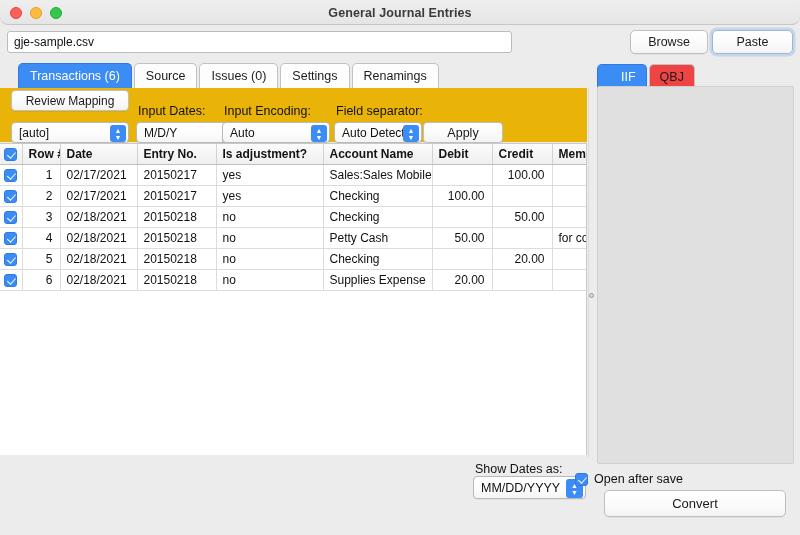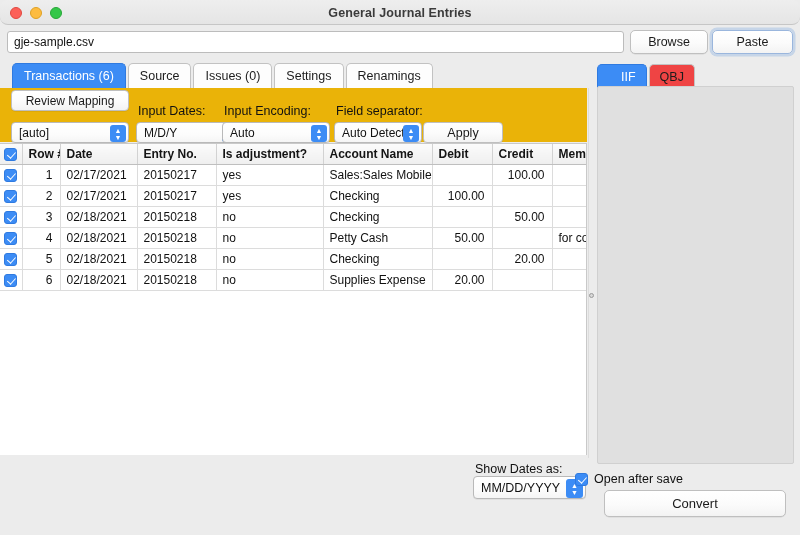--- a/index.html
+++ b/index.html
@@ -34,42 +34,42 @@
     font-size: 12.5px; font-weight: bold; color: #3b3b3b;
     letter-spacing: 0.1px;
   }
 
   
   .filerow {
     position: absolute; left: 0; top: 25px; width: 800px; height: 34px;
     background: #ececec;
   }
   .pathfield {
-    position: absolute; left: 7px; top: 6px; width: 617px; height: 22px;
+    position: absolute; left: 7px; top: 6px; width: 505px; height: 22px;
     background: #ffffff; border: 1px solid #bcbcbc; border-radius: 3px;
     font-size: 12px; color: #111; padding: 0 6px;
     display: flex; align-items: center;
     font-family: "Liberation Sans", sans-serif;
   }
   .btn {
     background: linear-gradient(180deg,#ffffff 0%, #fbfbfb 55%, #f3f3f3 100%);
     border: 1px solid #bfbfbf; border-radius: 5px;
     font-size: 12.5px; color: #1a1a1a;
     display: flex; align-items: center; justify-content: center;
     box-shadow: 0 0.5px 0.5px rgba(0,0,0,0.10);
     font-family: "Liberation Sans", sans-serif;
   }
   .btn-browse { position: absolute; left: 630px; top: 5px; width: 78px; height: 24px; }
   .btn-paste  { position: absolute; left: 712px; top: 5px; width: 81px; height: 24px;
                 border-color: #9ab6dd; box-shadow: 0 0 0 2.5px rgba(110,160,222,0.30); }
 
   
   .tabbar {
     position: absolute; left: 0; top: 60px; width: 587px; height: 28px;
-    display: flex; align-items: flex-end; padding-left: 12px;
+    display: flex; align-items: flex-end; padding-left: 18px;
   }
   .tab {
     height: 25px; padding: 0 11px;
     display: flex; align-items: center; justify-content: center;
     font-size: 12.5px; color: #1c1c1c;
     background: #fdfdfd;
     border: 1px solid #c2c2c2;
     border-top-left-radius: 5px; border-top-right-radius: 5px;
     margin-right: 2px; border-bottom: none;
   }

